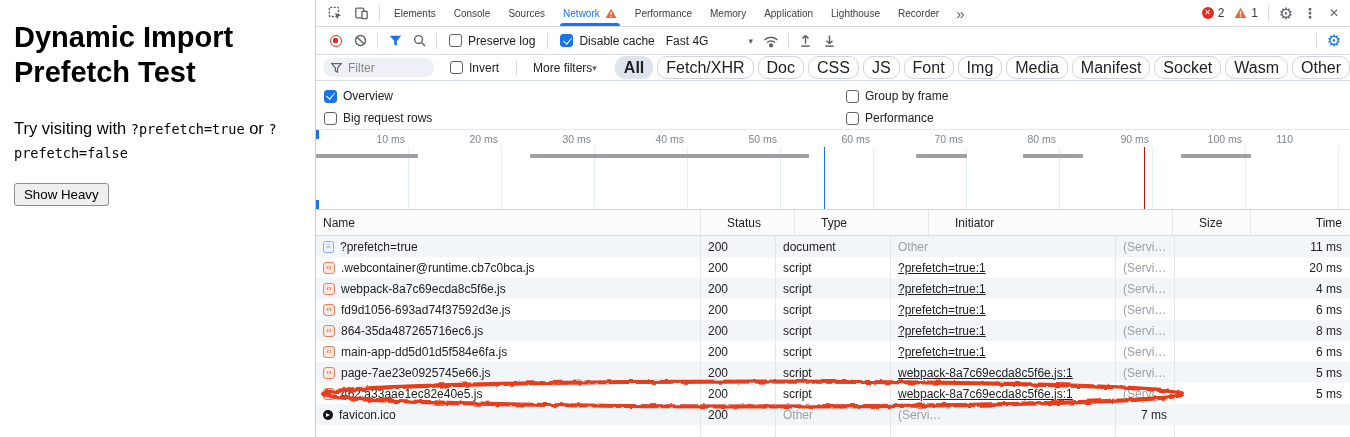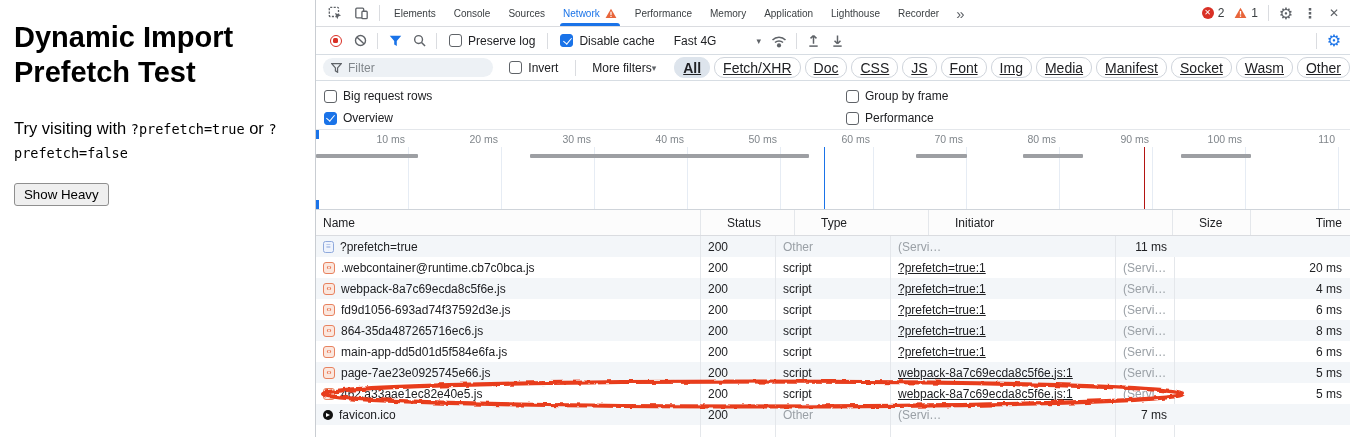--- a/index.html
+++ b/index.html
@@ -40,34 +40,34 @@
   
   .nettoolbar { height:28px; display:flex; align-items:center; border-bottom:1px solid #d7dde3; padding-left:8px; }
   .nettoolbar .icon-btn { width:24px; height:24px; display:flex; align-items:center; justify-content:center; cursor:pointer; }
   .rec { width:12px; height:12px; border:1.5px solid #d93025; border-radius:50%; position:relative; }
   .rec::after { content:""; position:absolute; left:2px; top:2px; width:5px; height:5px; background:#d93025; border-radius:1.5px; }
   .cb { width:13px; height:13px; border:1.4px solid #5f6368; border-radius:3px; background:#fff; flex:none; position:relative; cursor:pointer; }
   .cb.checked { background:#1a73e8; border-color:#1a73e8; }
   .cb.checked::after { content:""; position:absolute; left:3.2px; top:0.8px; width:4px; height:7px;
     border:solid #fff; border-width:0 1.8px 1.8px 0; transform:rotate(40deg); }
   .cb-item { display:flex; align-items:center; gap:6px; margin:0 7px; white-space:nowrap; cursor:pointer; }
-  .throttle { display:flex; align-items:center; margin-left:12px; cursor:pointer; }
+  .throttle { display:flex; align-items:center; margin-left:4px; cursor:pointer; }
   .caret { font-size:9px; color:#5f6368; margin-left:40px; }
   .spacer { flex:1; }
 
   
   .filterbar { height:26px; display:flex; align-items:center; border-bottom:1px solid #d7dde3; padding-left:7px; }
   .filter-pill { width:298px; height:19px; border-radius:11px; background:#edf1f5; display:flex;
     align-items:center; padding:0 8px; gap:6px; cursor:text; }
   .filter-pill .ph { color:#80868b; font-size:12px; }
   .morefilters { display:flex; align-items:center; gap:0; color:#202124; cursor:pointer; white-space:nowrap; padding:0 6px; }
   .morefilters .caret { margin-left:0; }
   .chips { display:flex; align-items:center; gap:4px; margin-left:12px; }
-  .chip { border:1px solid #d0d5dc; border-radius:10px; padding:1.5px 8px; font-size:14px; color:#202124;
-    cursor:pointer; white-space:nowrap; background:#fff;text-decoration:underline; }
+  .chip { border:1px solid #d0d5dc; border-radius:10px; padding:1.5px 8px; font-size:16px; color:#202124;
+    cursor:pointer; white-space:nowrap; background:#fff; }
   .chip.selected { background:#dde4ec; border-color:#dde4ec; font-weight:bold; }
 
   
   .options { height:49px; border-bottom:1px solid #e4e7eb; position:relative; padding-top:4px; }
   .opt-col { position:absolute; top:4px; display:flex; flex-direction:column; }
   .opt-col .cb-item { height:22px; margin:0; }
   .opt-left { left:8px; }
   .opt-right { left:530px; }
 
   
@@ -278,26 +278,26 @@
         <span class="chip">Manifest</span>
         <span class="chip">Socket</span>
         <span class="chip">Wasm</span>
         <span class="chip">Other</span>
       </span>
   </div>
 
   <div class="options">
     <span class="opt-col opt-left" id="optLeft">
         <span class="cb-item">
+          <span class="cb checked"></span>
+          <span>Overview</span>
+        </span>
+        <span class="cb-item">
           <span class="cb"></span>
           <span>Big request rows</span>
-        </span>
-        <span class="cb-item">
-          <span class="cb checked"></span>
-          <span>Overview</span>
         </span>
       </span>
     <span class="opt-col opt-right" id="optRight">
         <span class="cb-item">
           <span class="cb"></span>
           <span>Group by frame</span>
         </span>
         <span class="cb-item">
           <span class="cb"></span>
           <span>Performance</span>
@@ -321,21 +321,21 @@
       <span class="ruler-label" style="left: 494px;">60 ms</span>
       <span class="gridline" style="left: 557px;"></span>
       <span class="ruler-label" style="left: 587px;">70 ms</span>
       <span class="gridline" style="left: 650px;"></span>
       <span class="ruler-label" style="left: 680px;">80 ms</span>
       <span class="gridline" style="left: 743px;"></span>
       <span class="ruler-label" style="left: 773px;">90 ms</span>
       <span class="gridline" style="left: 836px;"></span>
       <span class="ruler-label" style="left: 866px;">100 ms</span>
       <span class="gridline" style="left: 929px;"></span>
-      <span class="ruler-label" style="left: 959px;">110</span>
+      <span class="ruler-label" style="left: 917px;">110</span>
       <span class="gridline" style="left: 1022px;"></span>
       <span class="ov-bar" style="left: 0px; width: 102.3px;"></span>
       <span class="ov-bar" style="left: 213.9px; width: 279px;"></span>
       <span class="ov-bar" style="left: 599.85px; width: 51.15px;"></span>
       <span class="ov-bar" style="left: 706.8px; width: 60.45px;"></span>
       <span class="ov-bar" style="left: 864.9px; width: 69.75px;"></span>
       <span class="ov-event" style="left: 507.78px; background: rgb(26, 115, 232);"></span>
       <span class="ov-event" style="left: 827.7px; background: rgb(179, 20, 18);"></span>
     </div>
 
@@ -348,20 +348,21 @@
         <span class="c">Size</span>
         <span class="c">Time</span>
       </div>
     <div id="tbody">
         <div class="trow tbody-row odd">
           <span class="c name-cell">
             <span class="fic ic-document">≡</span>
             <span>?prefetch=true</span>
           </span>
           <span class="c">200</span>
+          <span class="c">document</span>
           <span class="c">
             <span class="gray">Other</span>
           </span>
           <span class="c gray">(Servi…</span>
           <span class="c">11 ms</span>
         </div>
         <div class="trow tbody-row">
           <span class="c name-cell">
             <span class="fic ic-script">‹›</span>
             <span>.webcontainer@runtime.cb7c0bca.js</span>

